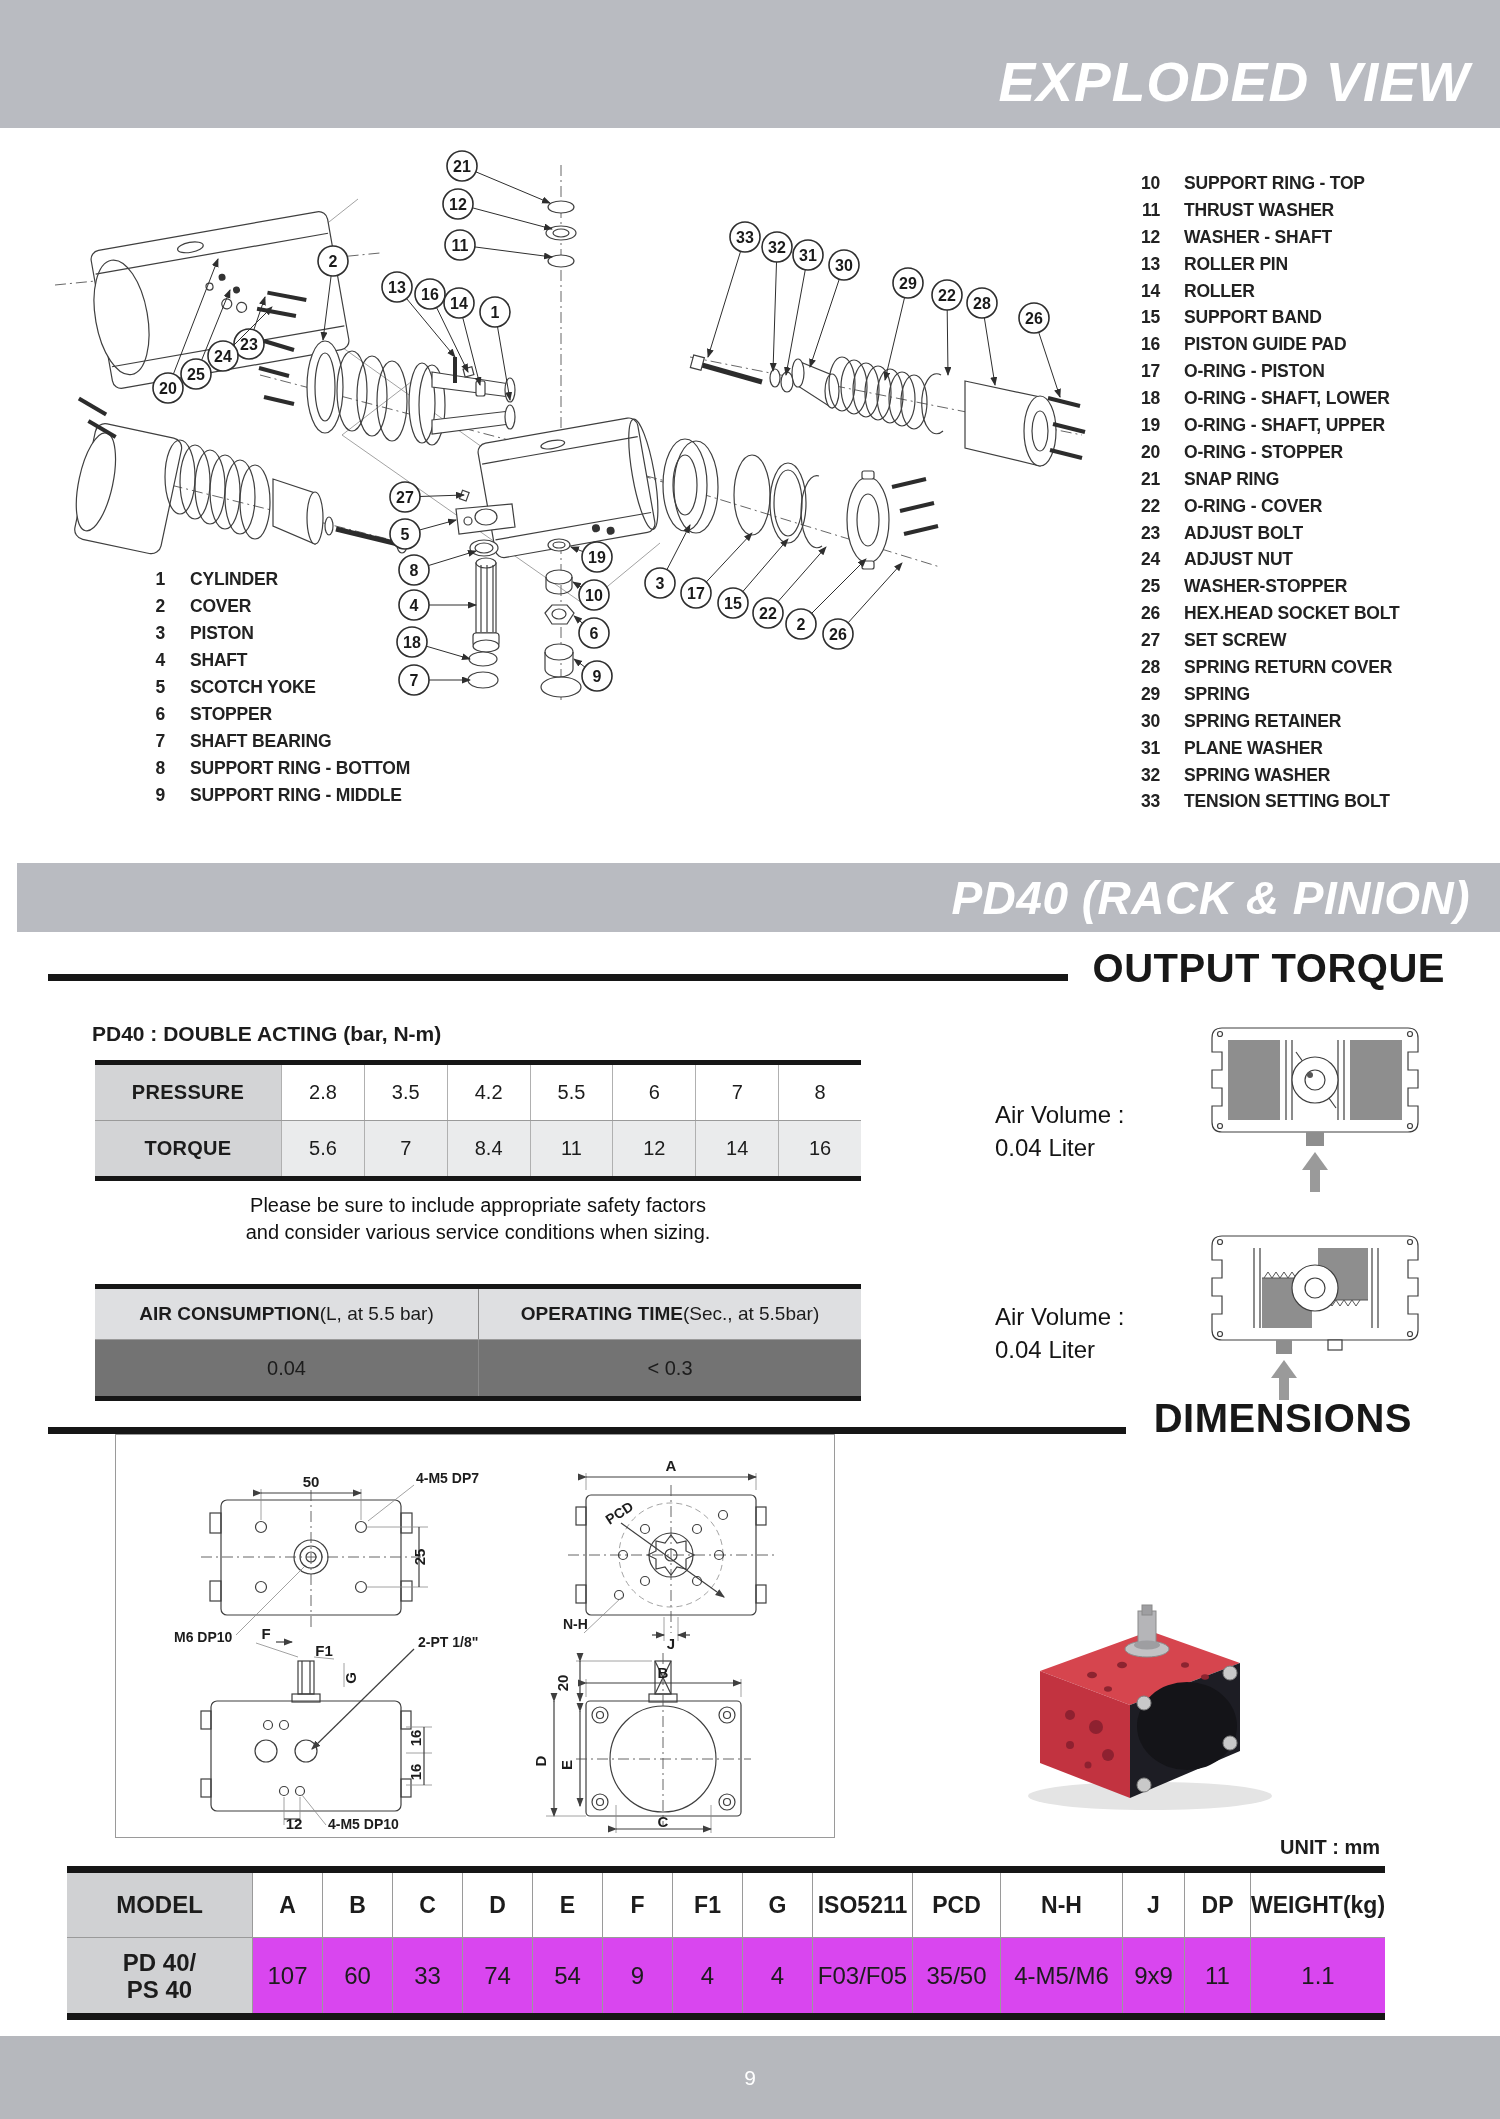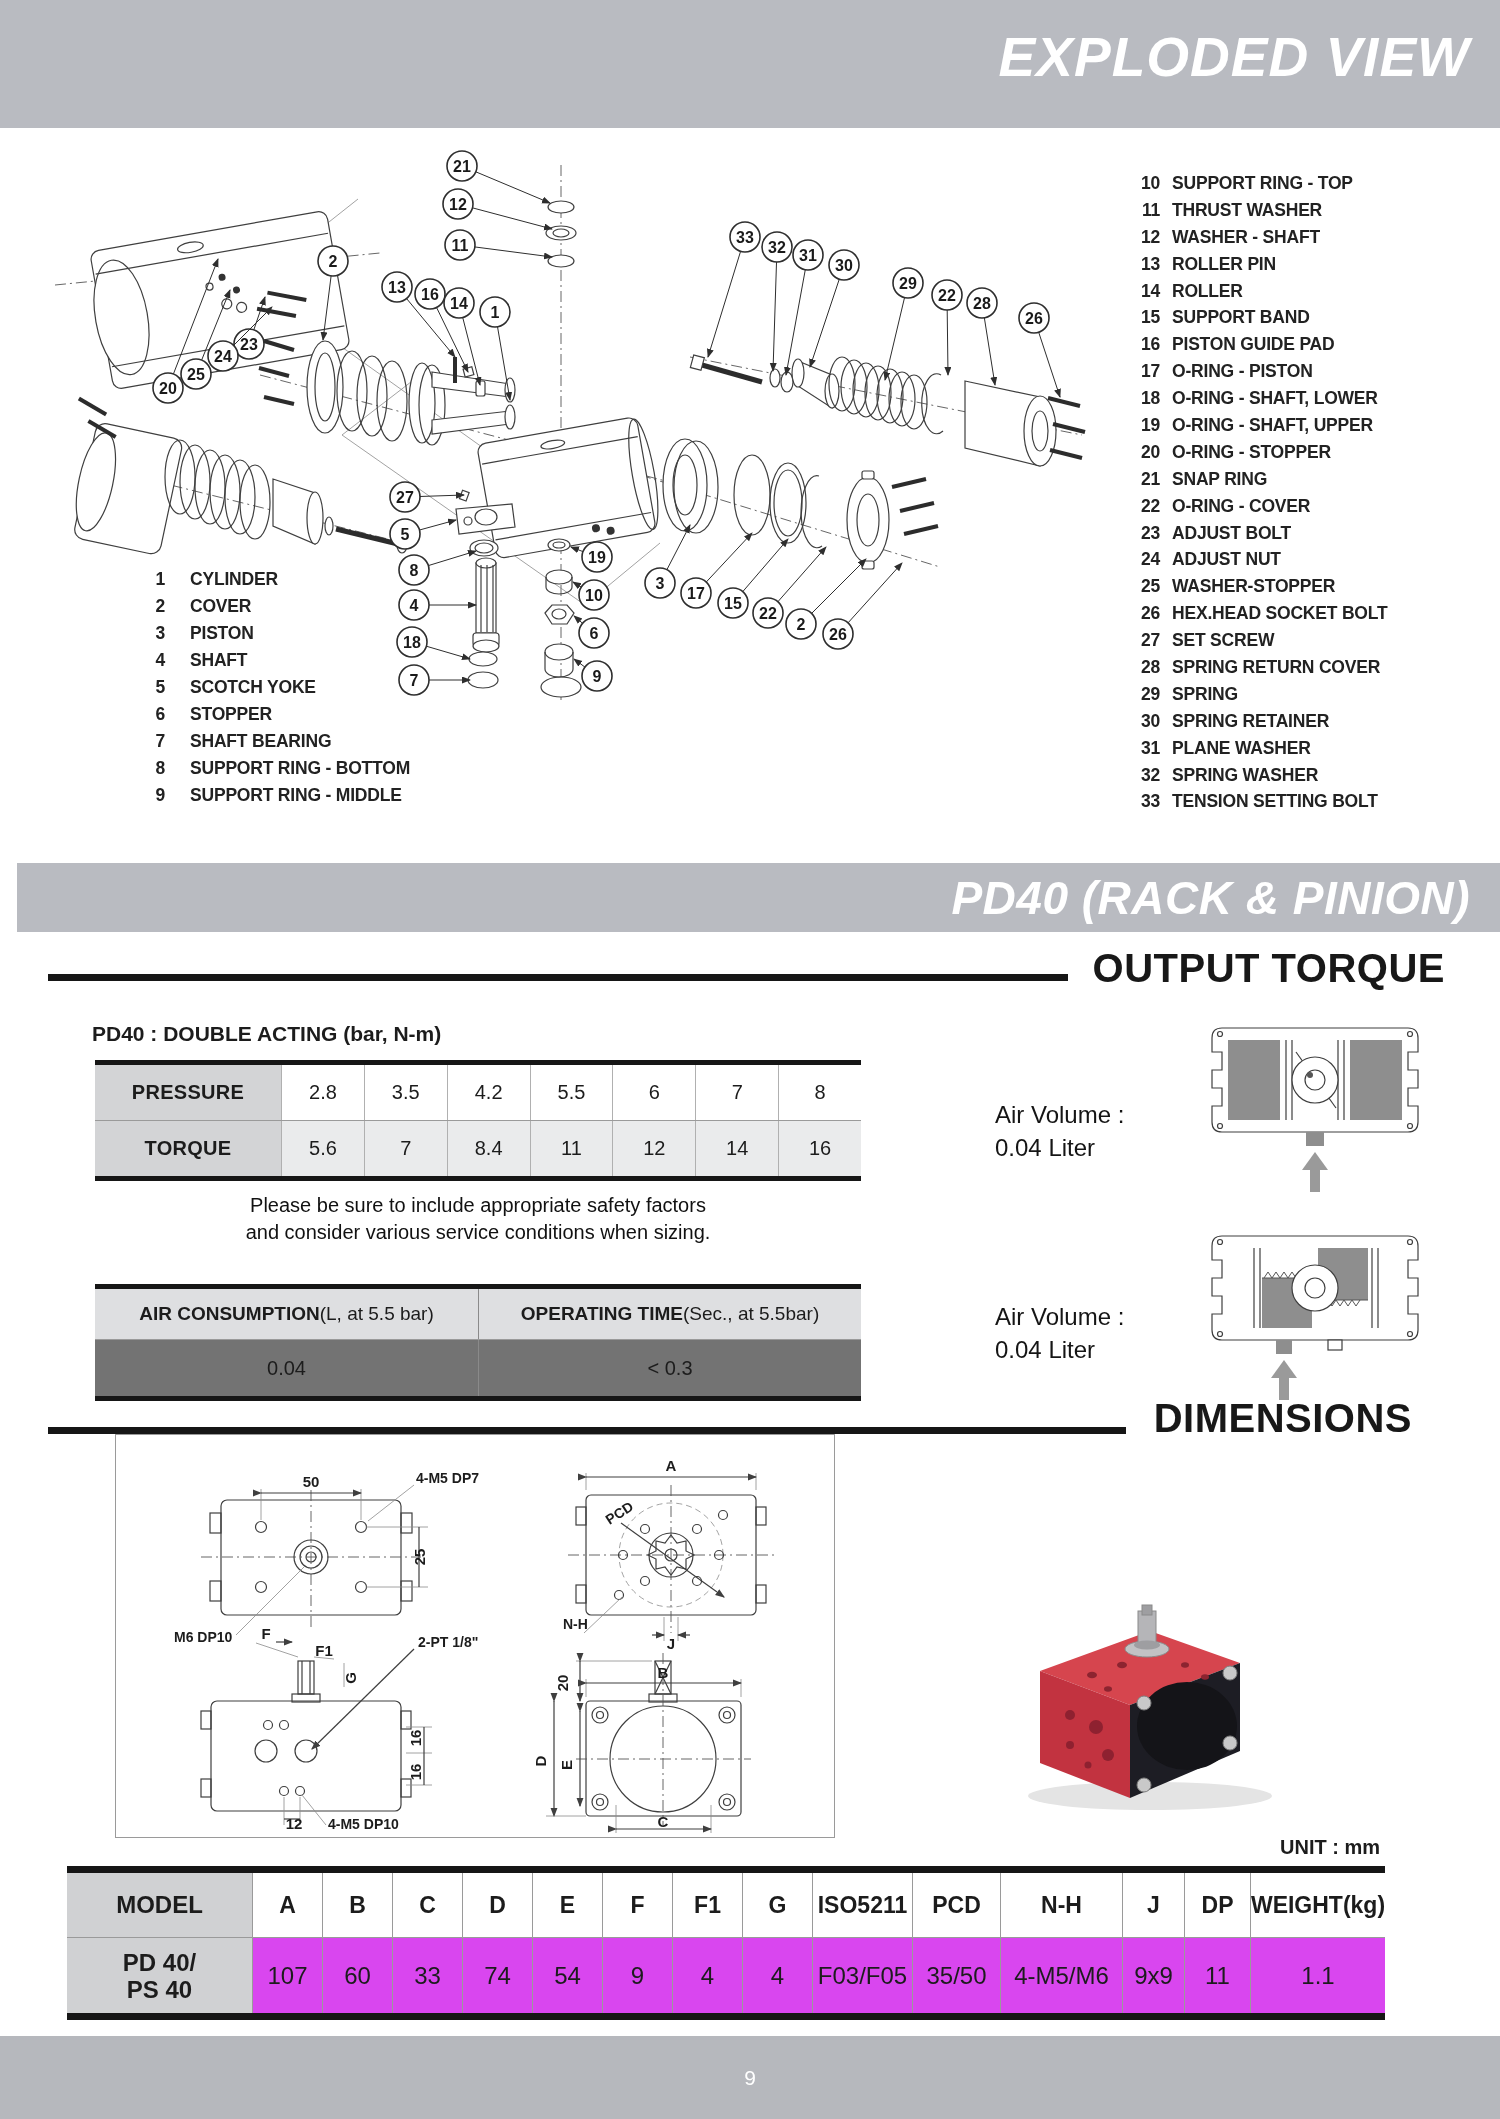--- a/index.html
+++ b/index.html
@@ -1,41 +1,41 @@
 <!DOCTYPE html>
 <html><head>
 <meta charset="utf-8">
 <style>
   html,body{margin:0;padding:0;background:#fff;}
   .page{position:relative;width:1500px;height:2119px;background:#fff;overflow:hidden;
         font-family:"Liberation Sans",sans-serif;color:#1c1c1c;}
   .abs{position:absolute;}
   
   .banner-top{left:0;top:0;width:1500px;height:128px;background:#b9bbc1;
-              display:flex;align-items:center;justify-content:flex-end;
+              display:flex;align-items:flex-end;justify-content:flex-end;
               padding:0 30px 14px 0;box-sizing:border-box;}
   .banner-top span{font-size:55px;font-weight:800;font-style:italic;color:#fff;letter-spacing:1px;}
   .banner-mid{left:17px;top:863px;width:1483px;height:69px;background:#b9bbc1;
               display:flex;align-items:center;justify-content:flex-end;
               padding-right:30px;box-sizing:border-box;padding-left:16px;}
   .banner-mid span{font-size:46px;font-weight:800;font-style:italic;color:#fff;letter-spacing:.5px;}
   
   .hrule{height:7px;background:#161616;}
   .h2{font-size:40px;font-weight:800;color:#181818;letter-spacing:.5px;white-space:nowrap;}
   
   .parts{list-style:none;margin:0;padding:0;font-size:17.5px;font-weight:700;color:#222;letter-spacing:-.2px;}
   .parts li{display:flex;height:27px;line-height:27px;}
   .parts .num{text-align:right;flex:none;}
   #parts-left{left:118px;top:566px;}
   #parts-left .num{width:47px;}
   #parts-left .nm{margin-left:25px;}
   #parts-right{left:1110px;top:170px;}
   #parts-right li{height:26.9px;line-height:26.9px;}
   #parts-right .num{width:50px;}
-  #parts-right .nm{margin-left:12px;}
+  #parts-right .nm{margin-left:24px;}
   
   .tcap{left:92px;top:1022px;font-size:21px;font-weight:800;}
   .ttable{left:95px;top:1060px;width:766px;border-top:5px solid #161616;border-bottom:5px solid #161616;}
   .trow{display:grid;grid-template-columns:186px repeat(7,1fr);}
   .trow.r2{border-top:1px solid #9a9a9a;}
   .ttable .c{height:55px;display:flex;align-items:center;justify-content:center;
              font-size:20px;border-left:1px solid #b0b0b0;}
   .ttable .c:first-child{border-left:none;}
   .ttable .lab{background:#d3d4d6;font-weight:800;letter-spacing:.3px;}
   .ttable .r2 .c{background:#eaebec;}

